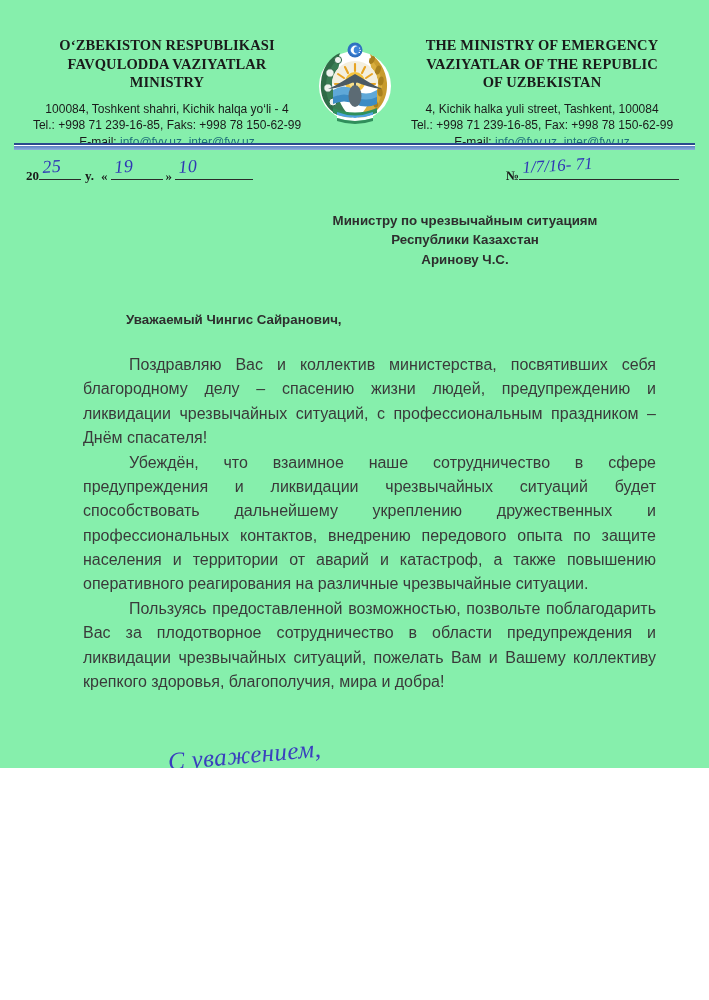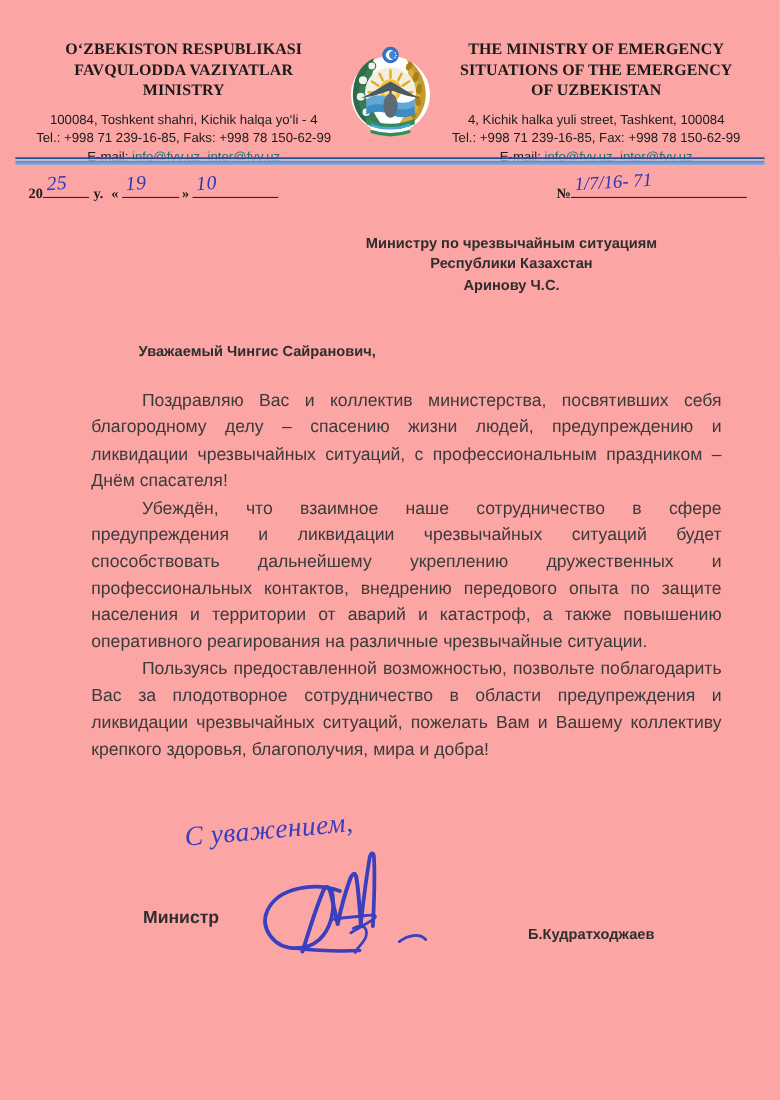--- a/index.html
+++ b/index.html
@@ -7,22 +7,22 @@
     padding: 0;
     background: #ffffff;
   }
   body {
     font-family: "Liberation Sans", sans-serif;
     color: #231f20;
   }
   .page {
     position: relative;
     width: 709px;
-    height: 1000px;
-    background: #fca5a5;
+    height: 768px;
+    background: #86efac;
     overflow: hidden;
   }
 
   
   .letterhead {
     position: absolute;
     top: 36px;
     left: 22px;
     width: 665px;
     display: flex;
@@ -298,21 +298,21 @@
           <circle cx="43.6" cy="8.1" r="0.7"></circle>
           <circle cx="44.2" cy="10.4" r="0.7"></circle>
           <circle cx="43.3" cy="12.4" r="0.7"></circle>
         </g>
       </svg>
     </div>
 
     <div class="lh-col">
       <div class="lh-org">
         <div>THE MINISTRY OF EMERGENCY</div>
-        <div>SITUATIONS OF THE EMERGENCY</div>
+        <div>VAZIYATLAR OF THE REPUBLIC</div>
         <div>OF UZBEKISTAN</div>
       </div>
       <div class="lh-contacts">
         <div>4, Kichik halka yuli street, Tashkent, 100084</div>
         <div>Tel.: +998 71 239-16-85, Fax: +998 78 150-62-99</div>
         <div>
           <span class="lh-email-label">E-mail:</span>
           <span class="lh-email">info@fvv.uz, inter@fvv.uz</span>
         </div>
       </div>

